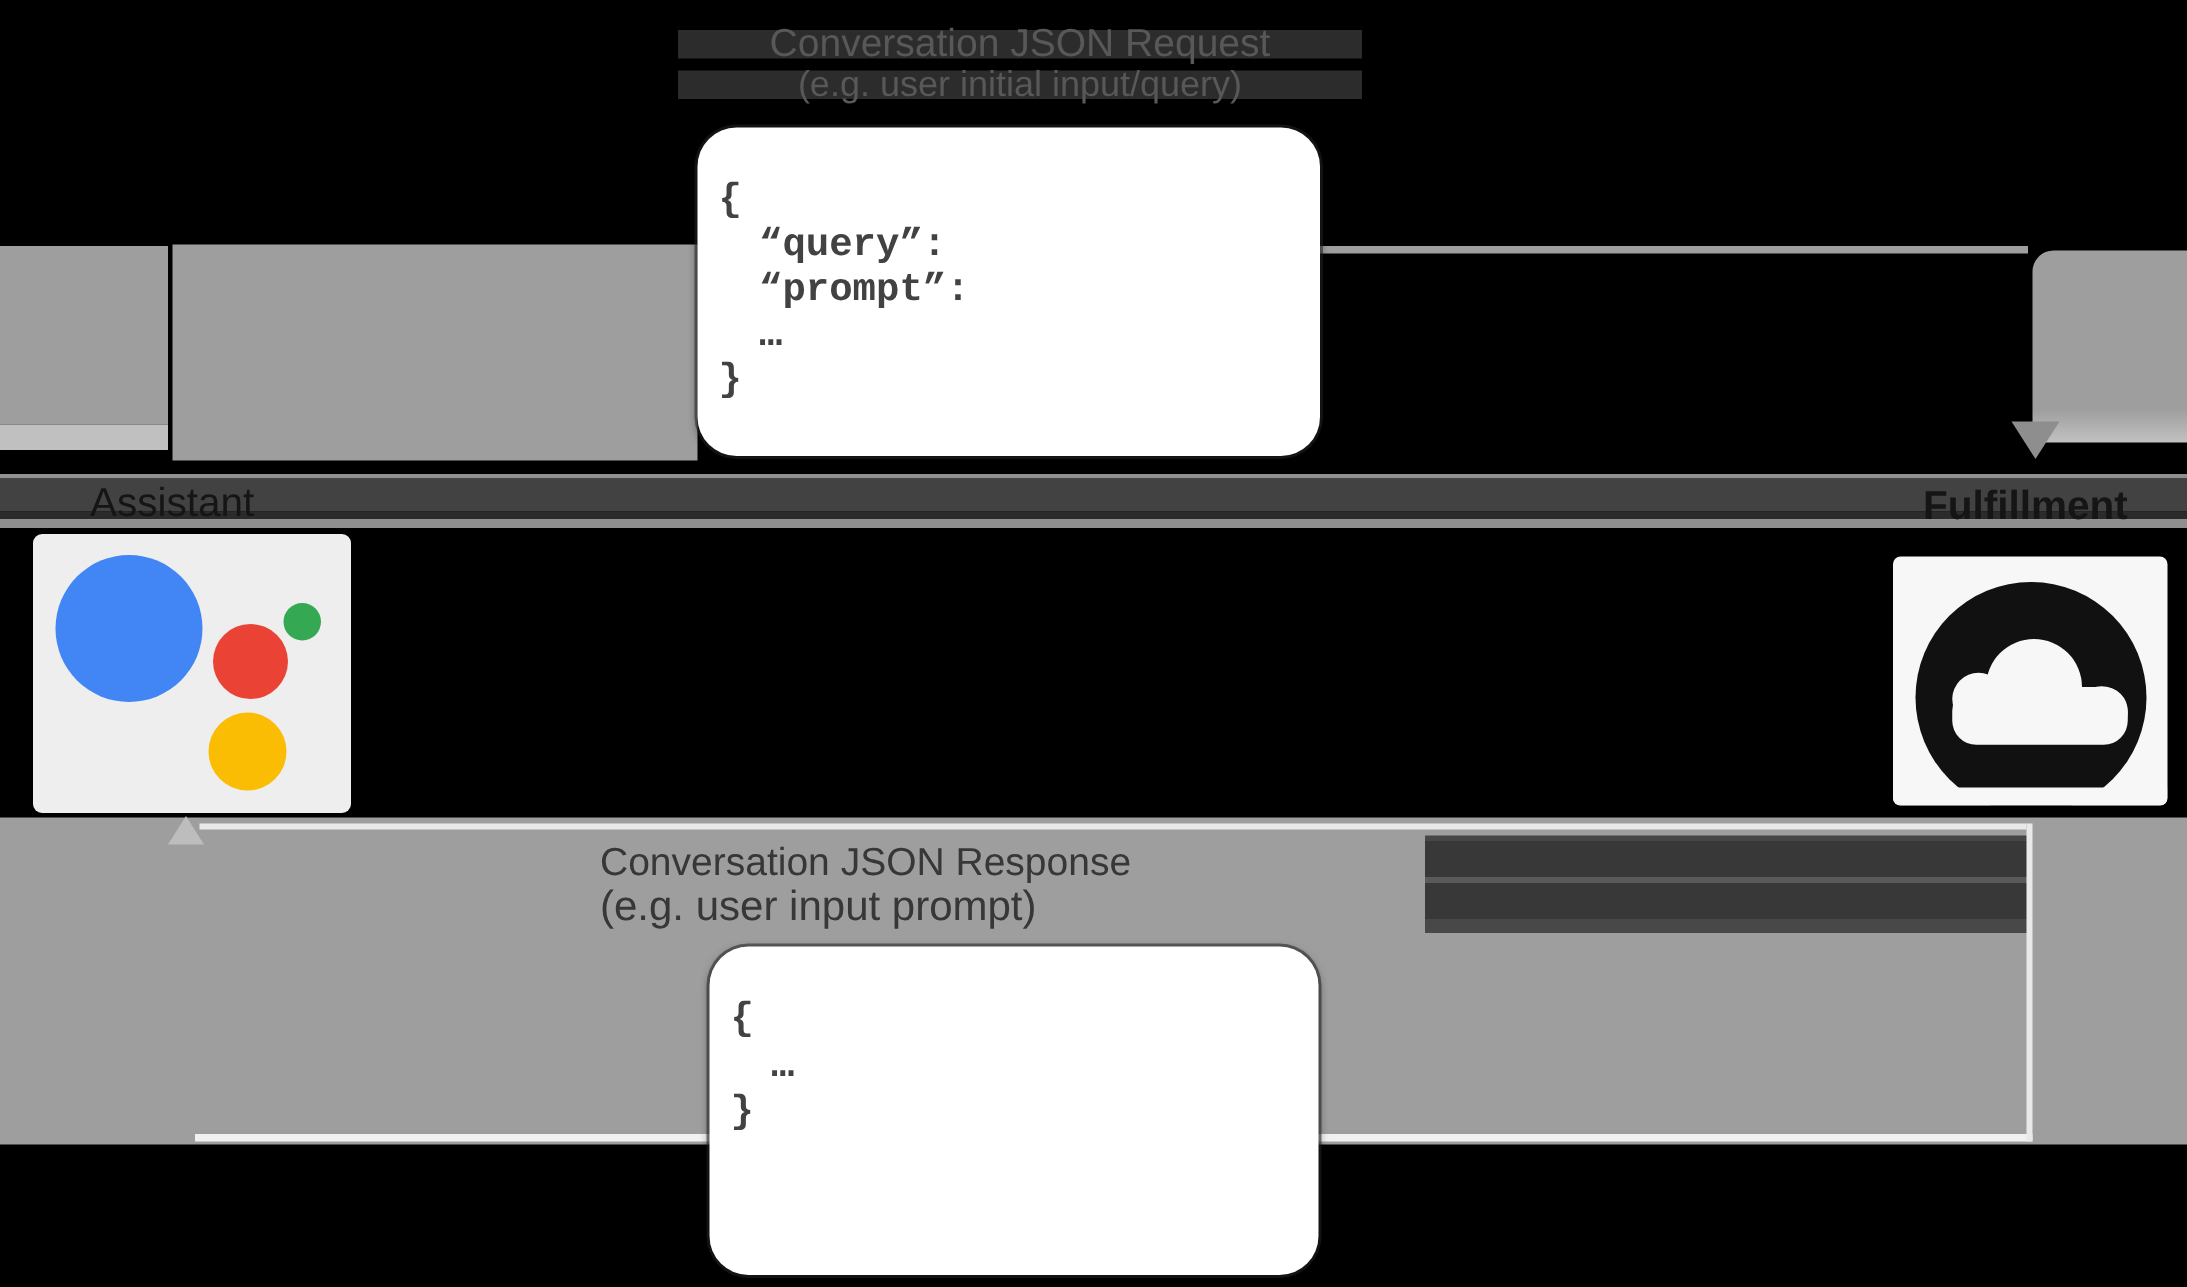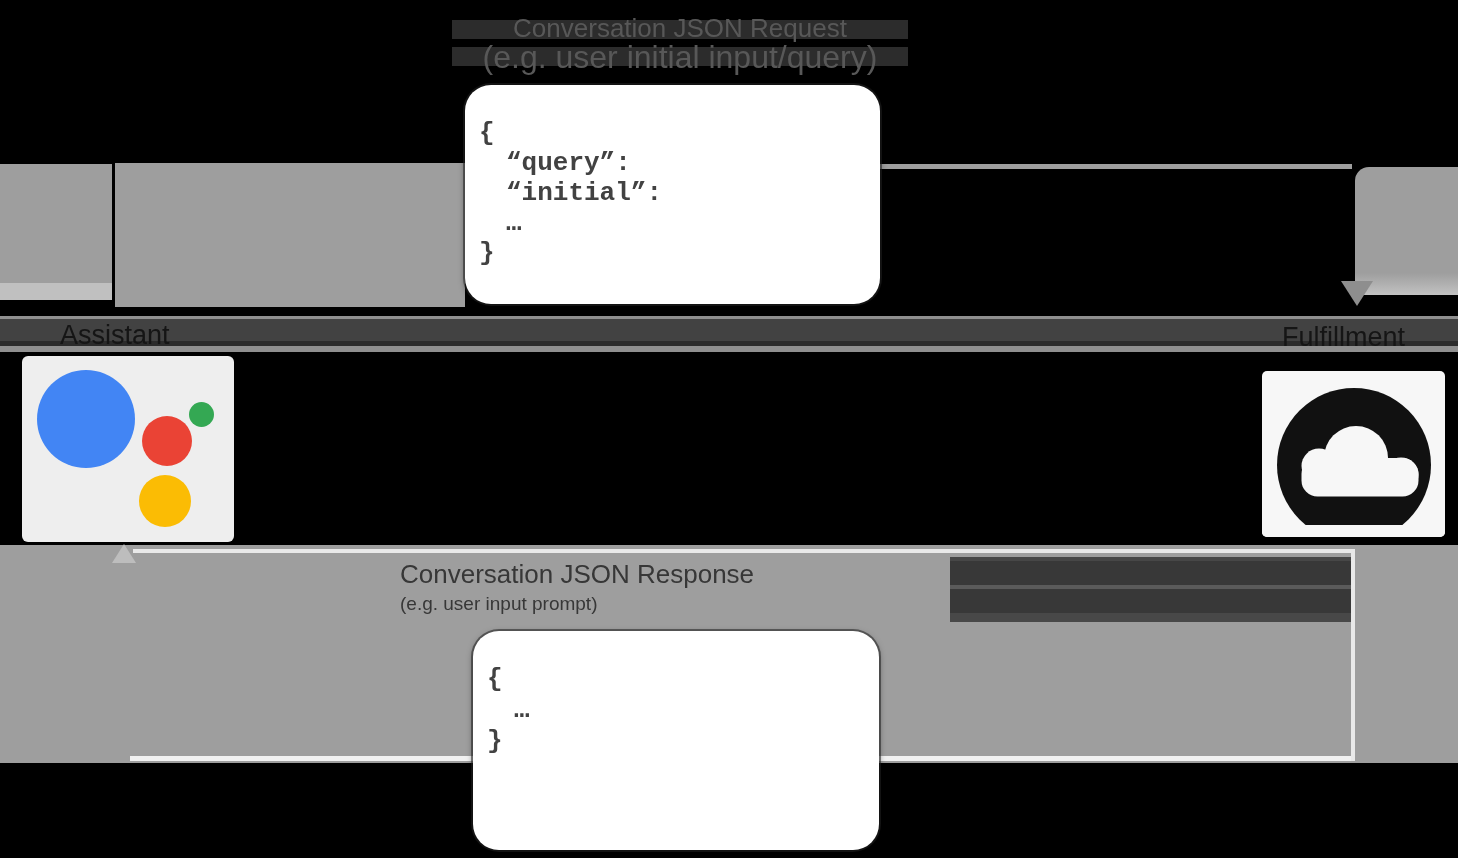--- a/index.html
+++ b/index.html
@@ -9,21 +9,21 @@
   }
   #stage * { box-sizing:border-box; }
   .abs { position:absolute; }
 
   
   .cap-bar { position:absolute; background:#2c2c2c; }
   #bar-t1 { left:452px; top:20px;  width:456px; height:19px; }
   #bar-t2 { left:452px; top:47px;  width:456px; height:19px; }
   .top-cap { position:absolute; left:380px; width:600px; text-align:center; color:#585858; }
   #top-l1 { top:13px; font-size:26px; line-height:30px; }
-  #top-l2 { top:43px; font-size:32px; line-height:28px; }
+  #top-l2 { top:43px; font-size:24px; line-height:28px; }
 
   
   .gray { background:#9e9e9e; }
   #ta-a     { left:0;      top:164px; width:112px;  height:119px; }
   #ta-a2    { left:0;      top:283px; width:112px;  height:17px; background:#c0c0c0; }
   #ta-b     { left:115px;  top:163px; width:350px;  height:144px; }
   #ta-line  { left:878px;  top:164px; width:474px;  height:5px; }
   #ta-elbow { left:1355px; top:167px; width:103px;  height:128px;
               background:linear-gradient(180deg,#9e9e9e 0 106px,#c2c2c2);
               border-top-left-radius:14px; }
@@ -31,21 +31,21 @@
               border-left:16px solid transparent; border-right:16px solid transparent;
               border-top:25px solid #8e8e8e; }
 
   
   #mid-l1   { left:0; top:316px; width:1458px; height:3px;  background:#8f8f8f; }
   #mid-band { left:0; top:319px; width:1458px; height:22px; background:#424242; }
   #mid-l2   { left:0; top:341px; width:1458px; height:5px;  background:#2b2b2b; }
   #mid-l3   { left:0; top:346px; width:1458px; height:6px;  background:#8f8f8f; }
   .node-label { position:absolute; font-size:27px; line-height:34px; color:#151515; }
   #assistant-label   { left:60px;   top:318px;text-align:center; }
-  #fulfillment-label { left:1282px; top:320px; }
+  #fulfillment-label { left:1282px; top:320px;font-weight:bold; }
 
   
   #assistant-box { left:22px; top:356px; width:212px; height:186px;
                    background:#eeeeee; border-radius:6px; }
   #assistant-box .c { position:absolute; border-radius:50%; }
   #ga-blue   { left:15px;  top:14px;  width:98px; height:98px; background:#4285F4; }
   #ga-red    { left:120px; top:60px;  width:50px; height:50px; background:#EA4335; }
   #ga-green  { left:167px; top:46px;  width:25px; height:25px; background:#34A853; }
   #ga-yellow { left:117px; top:119px; width:52px; height:52px; background:#FBBC04; }
 
@@ -58,21 +58,21 @@
   #ba-botline { left:130px;  top:756px; width:1225px; height:5px; background:#f1f1f1; }
   #ba-vline   { left:1351px; top:549px; width:4px;    height:212px; background:#e9e9e9; }
   #ba-head    { left:112px;  top:544px; width:0; height:0;
                 border-left:12px solid transparent; border-right:12px solid transparent;
                 border-bottom:19px solid #bdbdbd; }
   #ba-darkstrip { left:950px; top:557px; width:402px; height:65px;
                   background:linear-gradient(180deg,#474747 0 4px,#383838 4px 28px,
                               #5a5a5a 28px 32px,#383838 32px 56px,#484848 56px 65px); }
   .bot-cap { position:absolute; left:400px; width:570px; text-align:left; color:#373737; }
   #bot-l1 { top:559px; font-size:26px; line-height:30px; }
-  #bot-l2 { top:590px; font-size:19px; line-height:28px; }
+  #bot-l2 { top:590px; font-size:28px; line-height:28px; }
 
   
   .json-box { position:absolute; background:#ffffff; border-radius:26px;
               box-shadow:0 0 0 2px rgba(35,35,35,.55), 0 2px 6px rgba(0,0,0,.5); }
   #json-top    { left:465px; top:85px;  width:415px; height:219px; }
   #json-bottom { left:473px; top:631px; width:406px; height:219px; }
   .code-block { position:absolute; left:14px; top:33px; right:6px;
                 font-family:"Liberation Mono","DejaVu Sans Mono",monospace;
                 font-weight:700; color:#424242; font-size:26px; }
   #json-top    .code-line { line-height:30px; }
@@ -131,21 +131,21 @@
   <div class="abs" id="ba-vline"></div>
   <div class="abs" id="ba-head"></div>
 
   <div class="bot-cap" id="bot-l1">Conversation JSON Response</div>
   <div class="bot-cap" id="bot-l2">(e.g. user input prompt)</div>
 
   <div class="json-box" id="json-top">
     <div class="code-block">
       <div class="code-line">{</div>
       <div class="code-line ind">“query”:</div>
-      <div class="code-line ind">“initial”:</div>
+      <div class="code-line ind">“prompt”:</div>
       <div class="code-line ind">…</div>
       <div class="code-line">}</div>
     </div>
   </div>
 
   <div class="json-box" id="json-bottom">
     <div class="code-block">
       <div class="code-line">{</div>
       <div class="code-line ind">…</div>
       <div class="code-line">}</div>

